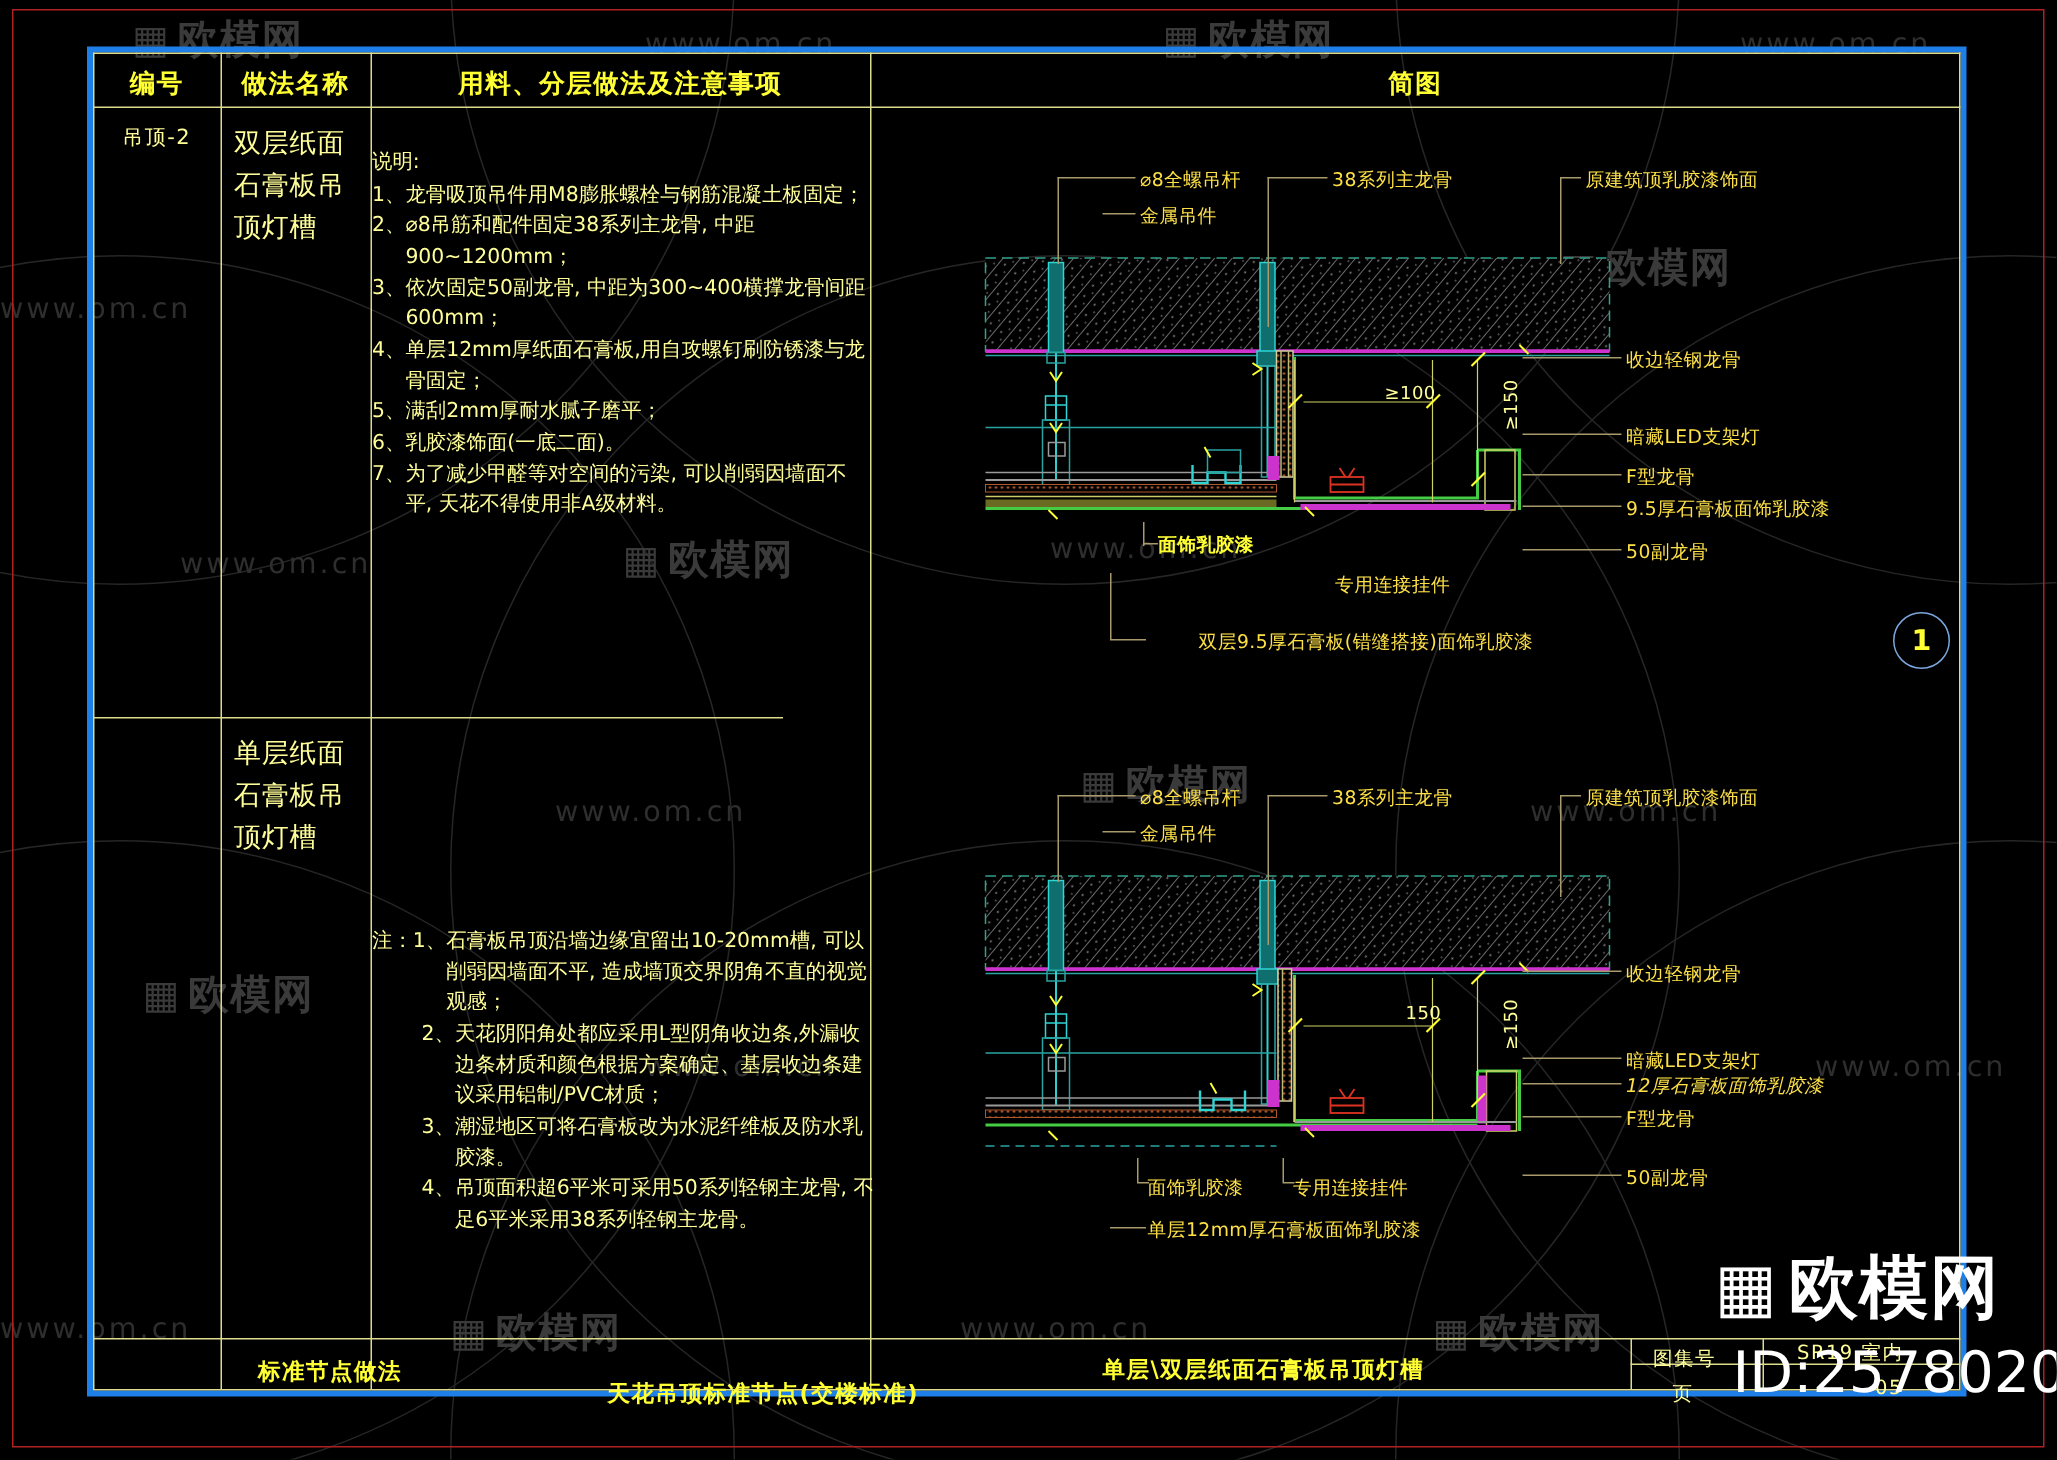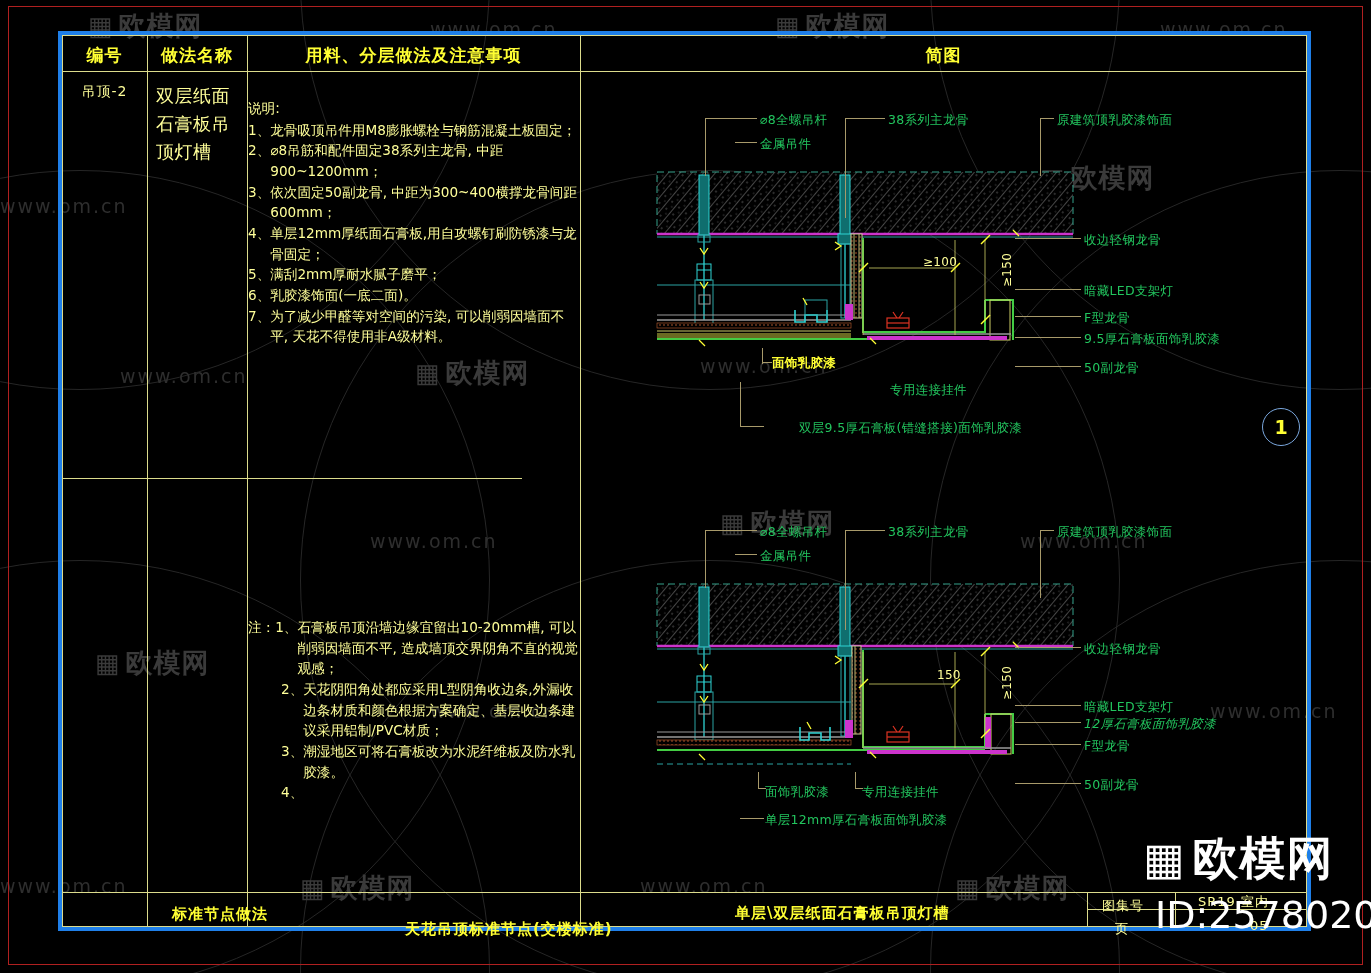--- a/index.html
+++ b/index.html
@@ -130,21 +130,21 @@
   .notes .li .num { flex: 0 0 auto; white-space: nowrap; }
   .notes .li .bd  { flex: 1 1 auto; }
   .notes .pfx { flex: 0 0 auto; }
 
   
   .cad { position: absolute; }
   .cad svg { display: block; }
 
   .lbl {
     position: absolute;
-    color: #22c55e;
+    color: #fde047;
     font-size: 12.5px;
     white-space: nowrap;
     font-family: "DejaVu Sans", sans-serif;
     letter-spacing: 0.3px;
   }
   .lbl.bold { color: #ffff33; font-weight: bold; }
   .lbl.dim { color: #ffff99; font-size: 12px; }
   .lbl.rot { transform: rotate(-90deg); transform-origin: left top; }
 
   .leader { position: absolute; background: #a89a6a; }
@@ -277,20 +277,21 @@
     <div class="gl v" style="left:1244px; height:891px;"></div>
 
     <div class="cell hdr" style="left:0px;   top:9px;  width:85px;">编号</div>
     <div class="cell hdr" style="left:85px;  top:9px;  width:100px;">做法名称</div>
     <div class="cell hdr" style="left:185px; top:9px;  width:333px;">用料、分层做法及注意事项</div>
     <div class="cell hdr" style="left:518px; top:9px;  width:727px;">简图</div>
 
     <div class="cell rowlabel" style="left:0px; top:48px; width:85px;">吊顶-2</div>
     <div class="cell namecell" style="left:94px; top:47px; width:84px;">双层纸面石膏板吊顶灯槽</div>
 
+    <div class="cell namecell" style="left:94px; top:454px; width:84px;">单层纸面石膏板吊顶灯槽</div>
   </div>
 
   <div class="spec">
     <div class="head">说明:</div>
     <div class="li">
         <span class="num">1、</span>
         <span class="bd">龙骨吸顶吊件用M8膨胀螺栓与钢筋混凝土板固定；</span>
       </div>
     <div class="li">
         <span class="num">2、</span>
@@ -327,20 +328,21 @@
     <div class="li" style="padding-left:33px;">
         <span class="num">2、</span>
         <span class="bd">天花阴阳角处都应采用L型阴角收边条,外漏收边条材质和颜色根据方案确定、基层收边条建议采用铝制/PVC材质；</span>
       </div>
     <div class="li" style="padding-left:33px;">
         <span class="num">3、</span>
         <span class="bd">潮湿地区可将石膏板改为水泥纤维板及防水乳胶漆。</span>
       </div>
     <div class="li" style="padding-left:33px;">
         <span class="num">4、</span>
+        <span class="bd">吊顶面积超6平米可采用50系列轻钢主龙骨, 不足6平米采用38系列轻钢主龙骨。</span>
       </div>
   </div>
 
   <div class="cad" style="left:655px; top:160px;">
     <svg width="420" height="200" viewBox="0 0 420 200">
       <defs>
         <pattern id="hatchA" width="9" height="9" patternUnits="userSpaceOnUse" patternTransform="rotate(40)">
           <rect width="9" height="9" fill="#000"></rect>
           <line x1="0" y1="0" x2="0" y2="9" stroke="#8d8d8d" stroke-width="1"></line>
           <circle cx="4" cy="3" r="0.7" fill="#7a7a7a"></circle>

